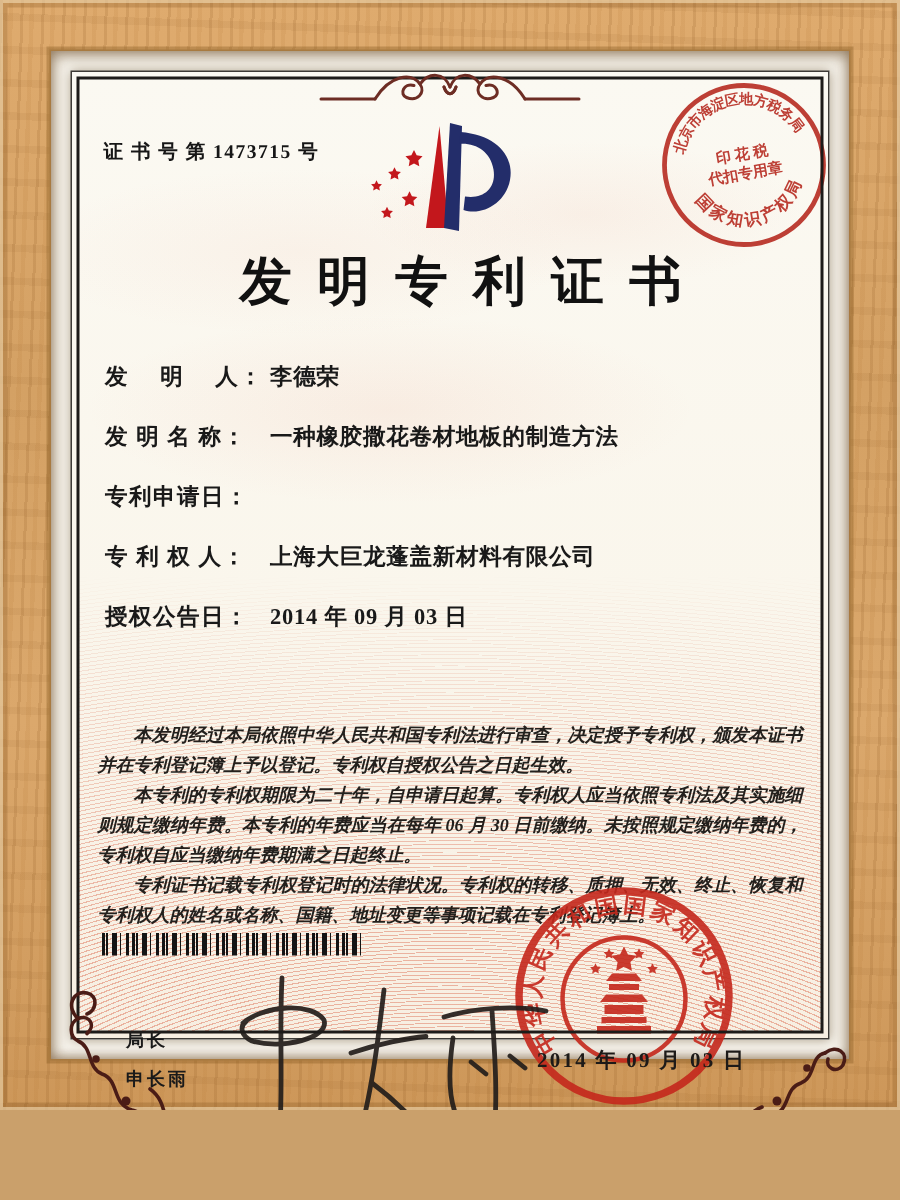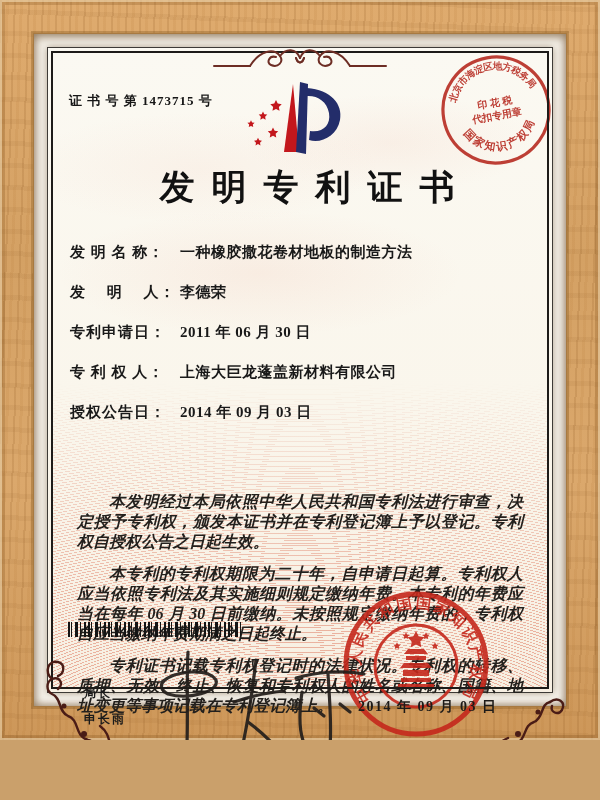--- a/index.html
+++ b/index.html
@@ -41,21 +41,21 @@
   .cert-no{position:absolute;left:21px;top:44px;z-index:2;font-weight:bold;font-size:13px;letter-spacing:1px;color:#161616;}
   .logo{position:absolute;left:190px;top:34px;z-index:2;}
   .tax-seal{position:absolute;left:391px;top:5px;z-index:3;opacity:.88;}
   .title{position:absolute;left:0;right:0;top:116px;z-index:2;margin:0;text-align:center;
          font-size:35px;font-weight:bold;letter-spacing:17px;text-indent:17px;color:#111;padding-left:14px;}
   .fields{position:absolute;left:22px;right:16px;top:194px;z-index:2;}
   .field{display:flex;margin:0 0 19px 0;font-weight:bold;font-size:15px;line-height:21px;color:#191919;}
   .field .lbl{width:110px;flex:none;letter-spacing:1px;}
   .field .val{flex:1;letter-spacing:.5px;}
   .paras{position:absolute;left:17px;right:17px;top:432px;z-index:2;}
-  .paras p{margin:12px;text-indent:2em;font-size:16px;line-height:20px;font-style:italic;font-weight:bold;color:#23201d;text-align:justify;}
+  .paras p{margin:0;text-indent:2em;font-size:12px;line-height:20px;font-style:italic;font-weight:bold;color:#23201d;text-align:justify;}
   .barcode{position:absolute;left:20px;top:574px;width:174px;height:15px;z-index:2;
     background:repeating-linear-gradient(90deg,#141414 0 2px,transparent 2px 3px,#141414 3px 4px,transparent 4px 7px,#141414 7px 10px,transparent 10px 12px,#141414 12px 13px,transparent 13px 16px,#141414 16px 18px,transparent 18px 20px);}
   .signer{position:absolute;left:36px;top:632px;z-index:4;font-weight:bold;font-size:12px;line-height:26px;color:#1a1a1a;letter-spacing:2px;}
   .signature{position:absolute;left:88px;top:586px;z-index:5;}
   .office-seal{position:absolute;left:292px;top:540px;z-index:3;opacity:.9;}
   .issue-date{position:absolute;left:310px;top:650px;z-index:4;font-weight:bold;font-size:14px;letter-spacing:1.5px;color:#1d1a18;}
   .page-footer{position:absolute;left:0;right:0;top:694px;z-index:4;text-align:center;font-size:12px;font-weight:bold;color:#241f1c;letter-spacing:1px;}
   .flourish-top{position:absolute;left:162px;top:-14px;z-index:7;}
   .orn-bl{position:absolute;left:-12px;top:586px;z-index:7;}
   .orn-br{position:absolute;left:424px;top:618px;z-index:7;}
@@ -114,30 +114,29 @@
         <text font-size="11"><textPath href="#taxBot" startOffset="4" textLength="88">国家知识产权局</textPath></text>
         <text x="57" y="53" font-size="10" text-anchor="middle">印 花 税</text>
         <text x="57" y="66" font-size="10" text-anchor="middle">代扣专用章</text>
       </g>
     </svg>
 
     <h1 class="title">发明专利证书</h1>
 
     <div class="fields">
       <div class="field">
+        <span class="lbl">发　 明　 人：</span>
+        <span class="val">李德荣</span>
+      </div>
+      <div class="field">
         <span class="lbl">发 明 名 称：</span>
         <span class="val">一种橡胶撒花卷材地板的制造方法</span>
       </div>
       <div class="field">
-        <span class="lbl">发　 明　 人：</span>
-        <span class="val">李德荣</span>
-      </div>
-      <div class="field">
         <span class="lbl">专利申请日：</span>
-        <span class="val">2011 年 06 月 30 日</span>
       </div>
       <div class="field">
         <span class="lbl">专 利 权 人：</span>
         <span class="val">上海大巨龙蓬盖新材料有限公司</span>
       </div>
       <div class="field">
         <span class="lbl">授权公告日：</span>
         <span class="val">2014 年 09 月 03 日</span>
       </div>
     </div>

